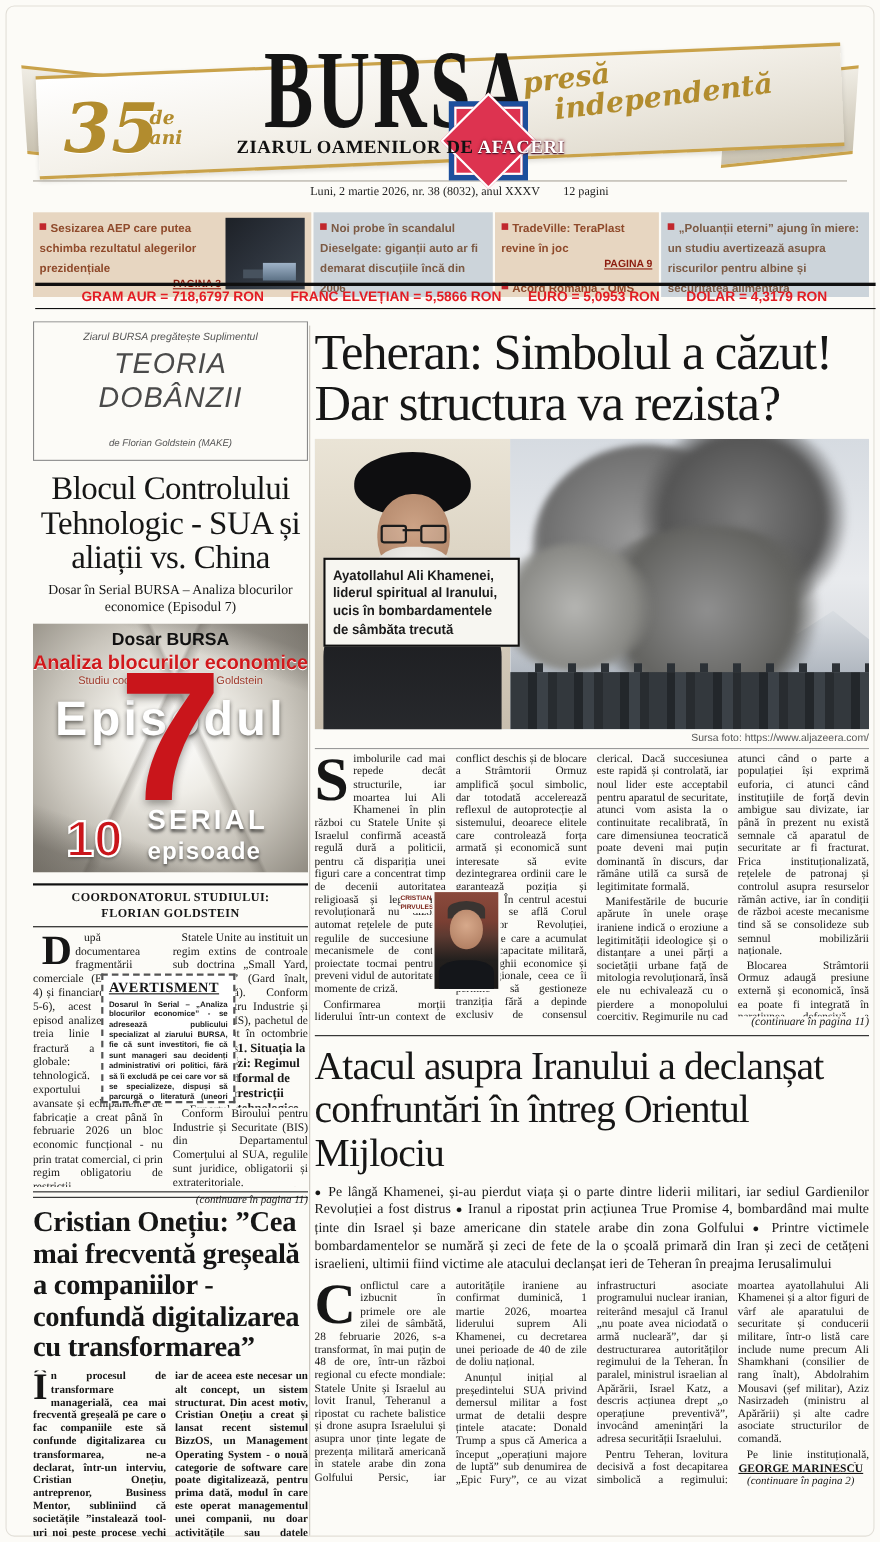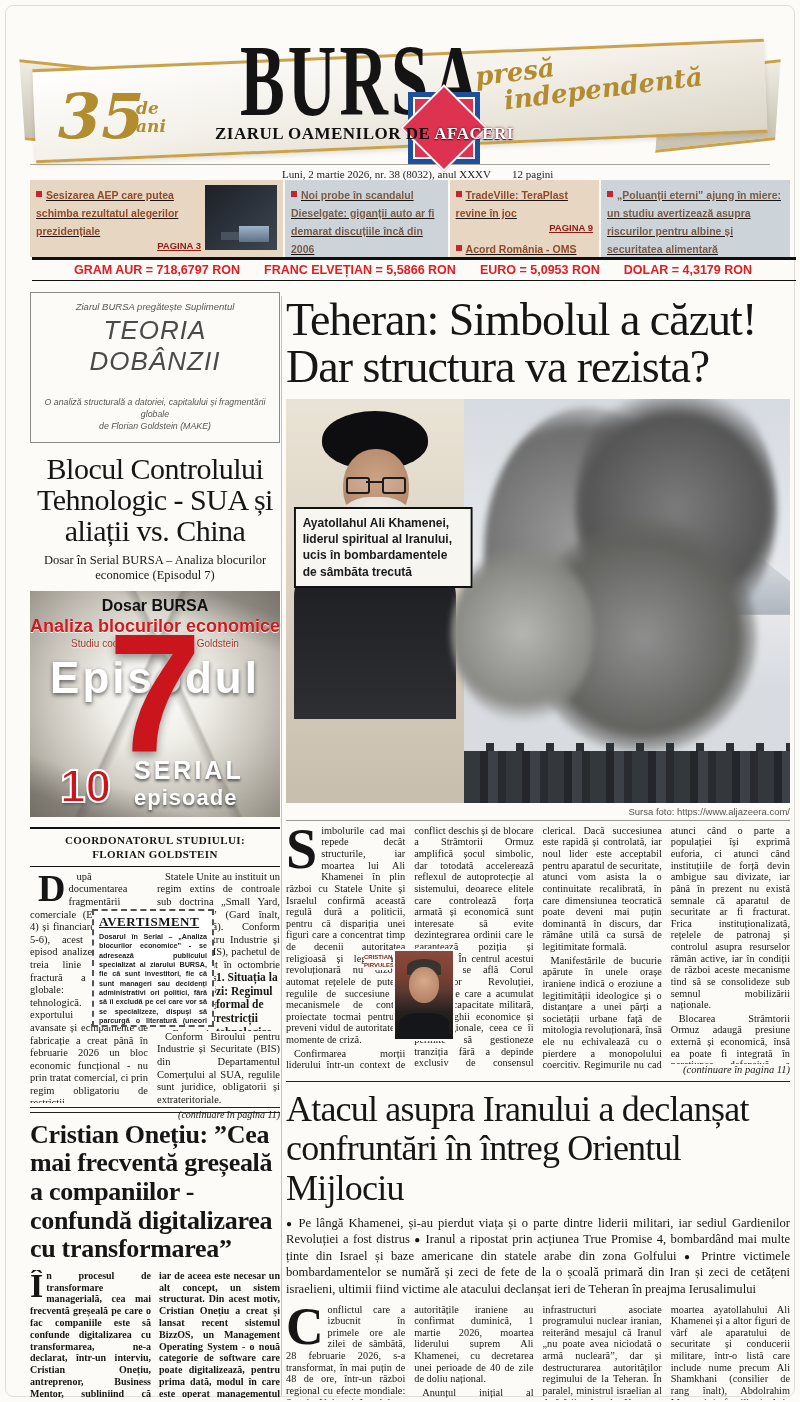--- a/index.html
+++ b/index.html
@@ -29,21 +29,21 @@
   .slogan{position:absolute;left:448px;top:24px;transform:rotate(-7deg);color:#b28c2e;
           font:italic 700 26px "DejaVu Serif",serif;line-height:1.05;z-index:2;}
   .slogan .s2{margin-left:26px;}
 
   .dateline{position:absolute;left:30px;top:164px;width:740px;border-top:1px solid #a9a49a;
             font:400 11px "Liberation Serif",serif;color:#222;padding-top:3px;}
   .dateline .date{position:absolute;left:252px;}
   .dateline .pages{position:absolute;left:482px;}
 
   
-  .teasers{position:absolute;left:30px;top:180px;width:760px;height:77px;display:flex;gap:2px;text-decoration:underline;}
+  .teasers{position:absolute;left:30px;top:193px;width:760px;height:77px;display:flex;gap:2px;}
   .tz{padding:5px 6px;overflow:hidden;font-family:"Liberation Sans",sans-serif;}
   .tz.tan{background:#e7d6c1;}
   .tz.blue{background:#ccd4da;}
   .tz1{width:256px;display:flex;gap:4px;}
   .tz2{width:160px;}
   .tz3{width:146px;}
   .tz4{width:188px;}
   .tz-item{position:relative;margin-bottom:6px;}
   .sq{display:inline-block;width:6px;height:6px;background:#c1272d;margin-right:4px;vertical-align:2px;}
   .tz-text{font:700 10.5px/1.18 "Liberation Sans",sans-serif;color:#8f4a2b;}
@@ -113,21 +113,21 @@
   .hr2{margin-top:4px;height:4px;border-top:1px solid #222;border-bottom:1px solid #222;}
   .h1-int{font:700 26px/1.1 "Liberation Serif",serif;margin-top:8px;letter-spacing:-.3px;}
   .intbody{position:relative;width:250px;height:176px;margin-top:6px;column-count:2;column-gap:8px;
            font:600 10px/1.18 "Liberation Serif",serif;text-align:justify;overflow:hidden;}
   .intbody p{margin:0;}
   .dc-i{font-size:34px;}
 
   
   .rightcol{position:absolute;left:286px;top:296px;width:504px;height:1104px;overflow:hidden;}
   .h1-main{font:400 46px/1.03 "Liberation Serif",serif;letter-spacing:-1px;}
-  .photo{position:relative;width:504px;height:404px;margin-top:8px;overflow:hidden;background:#dfe3e8;}
+  .photo{position:relative;width:504px;height:264px;margin-top:8px;overflow:hidden;background:#dfe3e8;}
   .portrait{position:absolute;left:0;top:0;width:178px;height:100%;
             background:linear-gradient(180deg,#eae4d6 0%,#d8cfbe 55%,#c8beae 100%);}
   .turban{position:absolute;left:36px;top:12px;width:106px;height:58px;background:#0e0e10;border-radius:50% 50% 46% 46%;}
   .face{position:absolute;left:57px;top:50px;width:66px;height:76px;background:radial-gradient(circle at 50% 40%,#cda386,#a87c5f);border-radius:48%;}
   .glass{position:absolute;top:78px;width:20px;height:13px;border:2px solid #1c1c1c;border-radius:3px;background:rgba(255,255,255,.15);}
   .g1{left:60px;} .g2{left:96px;}
   .bridge{position:absolute;left:80px;top:82px;width:16px;height:2px;background:#1c1c1c;}
   .beard{position:absolute;left:50px;top:98px;width:80px;height:68px;background:radial-gradient(circle at 50% 30%,#f4f2ee,#cfccc5);border-radius:42% 42% 50% 50%;}
   .robe{position:absolute;left:8px;top:152px;width:162px;height:168px;background:linear-gradient(180deg,#1b1c1f,#2d2f33);border-radius:46px 46px 0 0;}
   .smokescene{position:absolute;left:178px;top:0;right:0;bottom:0;background:linear-gradient(180deg,#d6dbe1 0%,#e9ebee 48%,#d8dbdf 72%);}
@@ -256,21 +256,20 @@
     <span>EURO = 5,0953 RON</span>
     <span>DOLAR = 4,3179 RON</span>
   </div>
 
   <div class="vdiv"></div>
 
   <div class="leftcol">
     <div class="suppl">
       <div class="k">Ziarul BURSA pregătește Suplimentul</div>
       <div class="t">TEORIA DOBÂNZII</div>
-      <div class="d">O analiză structurală a datoriei, capitalului și fragmentării globale</div>
       <div class="d">de Florian Goldstein (MAKE)</div>
     </div>
 
     <div class="h1-left">Blocul Controlului Tehnologic - SUA și aliații vs. China</div>
     <div class="sub-left">Dosar în Serial BURSA – Analiza blocurilor economice (Episodul 7)</div>
 
     <div class="promo">
       <div class="pk">Dosar BURSA</div>
       <div class="pt">Analiza blocurilor economice</div>
       <div class="pc">Studiu coordonat de Florian Goldstein</div>

